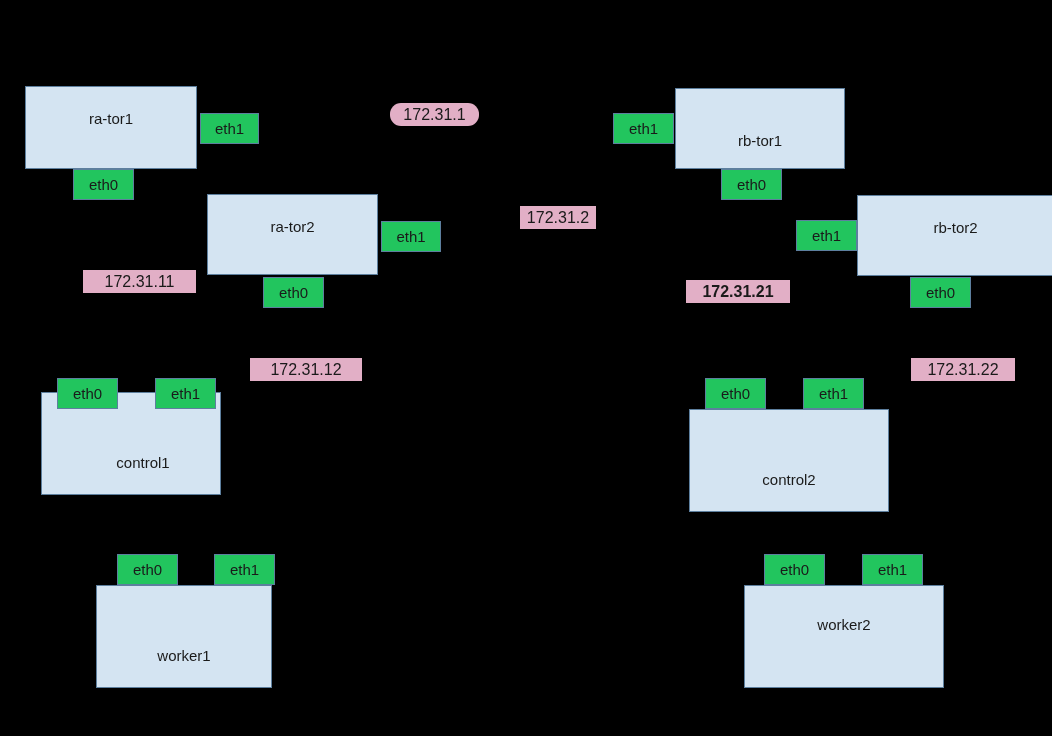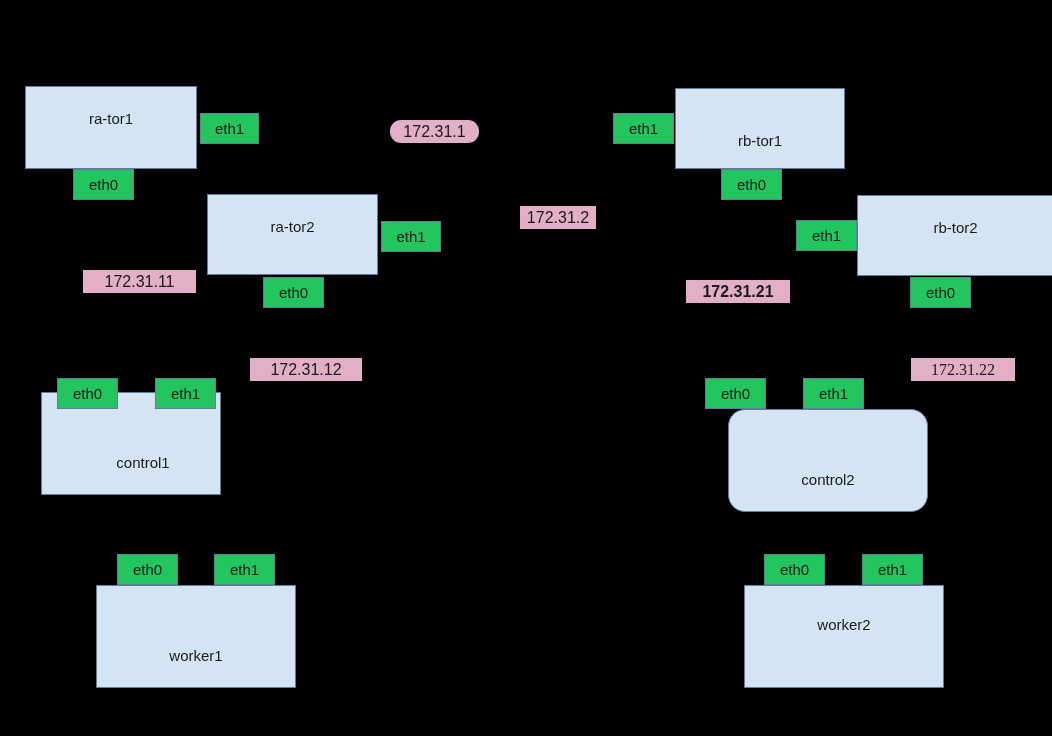--- a/index.html
+++ b/index.html
@@ -74,24 +74,24 @@
       </div>
       <div class="node-box tor" style="left: 675px; top: 88px; width: 170px; height: 81px; align-items: center; padding-top: 24px;">
         <span class="node-label">rb-tor1</span>
       </div>
       <div class="node-box tor" style="left: 857px; top: 195px; width: 197px; height: 81px; align-items: flex-start; padding-top: 24px;">
         <span class="node-label">rb-tor2</span>
       </div>
       <div class="node-box" style="left: 41px; top: 392px; width: 180px; height: 103px; align-items: flex-end; padding-bottom: 22px; padding-left: 24px;">
         <span class="node-label">control1</span>
       </div>
-      <div class="node-box" style="left: 728px; top: 409px; width: 200px; height: 103px; align-items: flex-end; padding-bottom: 22px; border-radius: 17px;">
+      <div class="node-box" style="left: 689px; top: 409px; width: 200px; height: 103px; align-items: flex-end; padding-bottom: 22px;">
         <span class="node-label">control2</span>
       </div>
-      <div class="node-box" style="left: 96px; top: 585px; width: 200px; height: 103px; align-items: flex-end; padding-bottom: 22px;">
+      <div class="node-box" style="left: 96px; top: 585px; width: 176px; height: 103px; align-items: flex-end; padding-bottom: 22px;">
         <span class="node-label">worker1</span>
       </div>
       <div class="node-box" style="left: 744px; top: 585px; width: 200px; height: 103px; align-items: center; padding-bottom: 22px;">
         <span class="node-label">worker2</span>
       </div>
     </div>
   <div id="interfaces-layer">
       <div class="iface-box" style="left: 200px; top: 113px; width: 59px; height: 31px;">eth1</div>
       <div class="iface-box" style="left: 73px; top: 169px; width: 61px; height: 31px;">eth0</div>
       <div class="iface-box" style="left: 381px; top: 221px; width: 60px; height: 31px;">eth1</div>
@@ -103,20 +103,20 @@
       <div class="iface-box" style="left: 57px; top: 378px; width: 61px; height: 31px;">eth0</div>
       <div class="iface-box" style="left: 155px; top: 378px; width: 61px; height: 31px;">eth1</div>
       <div class="iface-box" style="left: 705px; top: 378px; width: 61px; height: 31px;">eth0</div>
       <div class="iface-box" style="left: 803px; top: 378px; width: 61px; height: 31px;">eth1</div>
       <div class="iface-box" style="left: 117px; top: 554px; width: 61px; height: 31px;">eth0</div>
       <div class="iface-box" style="left: 214px; top: 554px; width: 61px; height: 31px;">eth1</div>
       <div class="iface-box" style="left: 764px; top: 554px; width: 61px; height: 31px;">eth0</div>
       <div class="iface-box" style="left: 862px; top: 554px; width: 61px; height: 31px;">eth1</div>
     </div>
   <div id="ip-labels-layer">
-      <div class="ip-label" style="left: 390px; top: 120px; width: 89px; height: 23px; border-radius: 11px;">172.31.1</div>
+      <div class="ip-label" style="left: 390px; top: 103px; width: 89px; height: 23px; border-radius: 11px;">172.31.1</div>
       <div class="ip-label" style="left: 520px; top: 206px; width: 76px; height: 23px;">172.31.2</div>
       <div class="ip-label" style="left: 51px; top: 270px; width: 113px; height: 23px; margin-left: 32px;">172.31.11</div>
       <div class="ip-label" style="left: 250px; top: 358px; width: 112px; height: 23px;">172.31.12</div>
       <div class="ip-label" style="left: 686px; top: 280px; width: 104px; height: 23px; font-weight: bold;">172.31.21</div>
-      <div class="ip-label" style="left: 911px; top: 358px; width: 104px; height: 23px; font-family: Liberation Serif, serif;">172.31.22</div>
+      <div class="ip-label" style="left: 911px; top: 358px; width: 104px; height: 23px;">172.31.22</div>
     </div>
 </div>
 
 </body></html>

